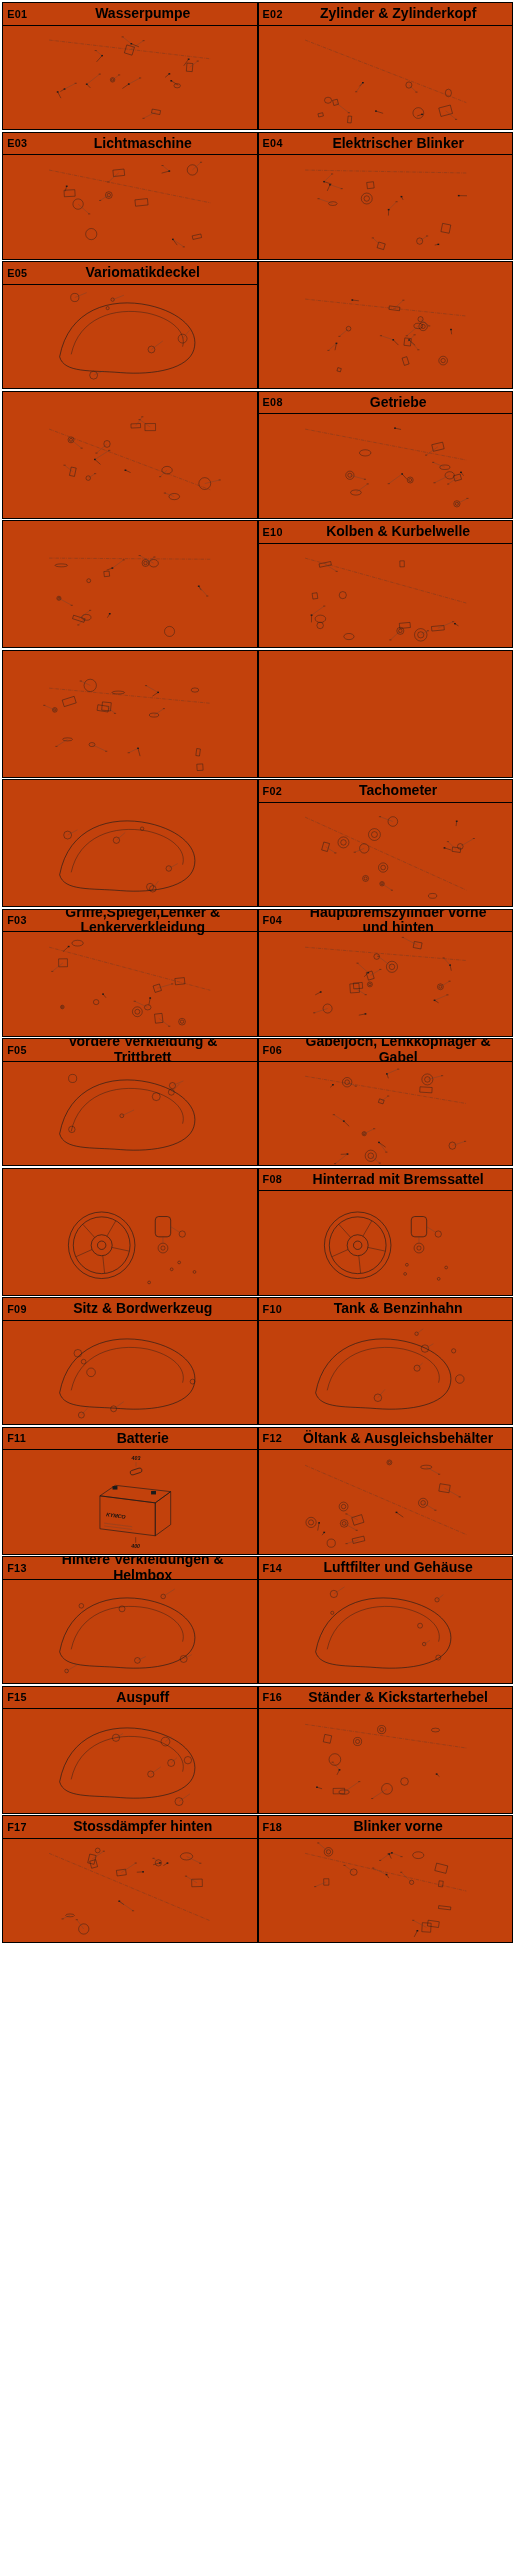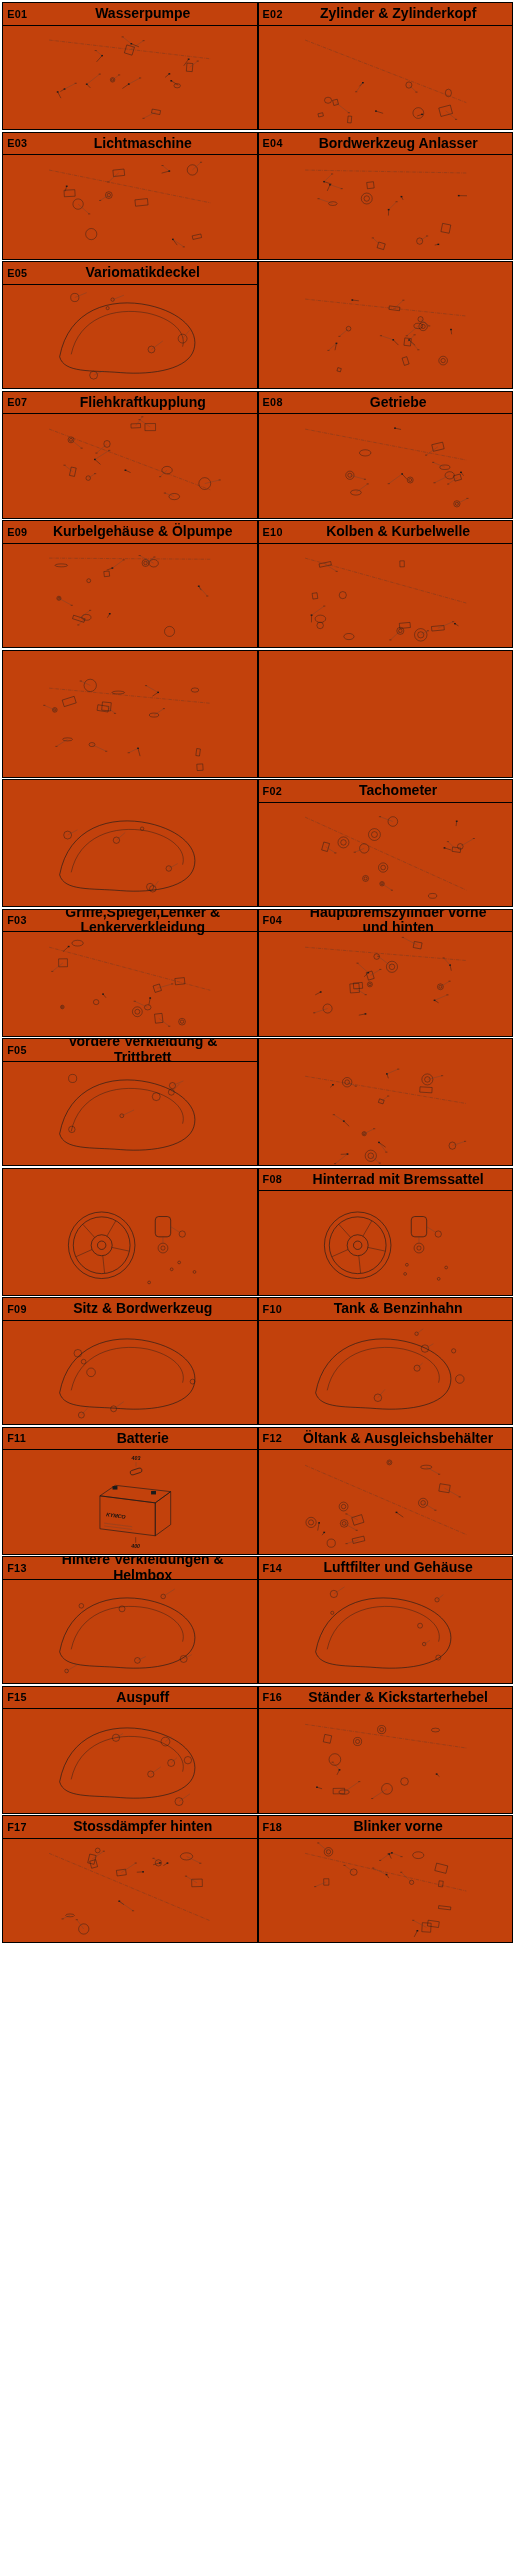--- a/index.html
+++ b/index.html
@@ -144,21 +144,21 @@
           <circle cx="135.21118387599586" cy="222.82651836688305" r="15.96774663260928" class="p"></circle>
           <rect x="260.77099577083345" y="123.33443030513304" width="35.7660023465436" height="18.1764213342" class="p" transform="rotate(-5.9 278.65399694410524 132.42264097223304)"></rect>
           <line x1="65.1621991397461" y1="86.33872539767876" x2="60.58824569610538" y2="100.74214149835943" class="p"></line>
           <rect x="62.66219913974609" y="84.33872539767876" width="5" height="4" class="pf"></rect>
         </svg>
     </div>
   </div>
     <div class="cell">
     <div class="hdr">
       <span class="code">E04</span>
-      <span class="title">Bordwerkzeug Anlasser</span>
+      <span class="title">Elektrischer Blinker</span>
     </div>
     <div class="body">
       <svg viewBox="0 0 490 294" preserveAspectRatio="xMidYMid meet">
           <line x1="15" y1="40.11328869975478" x2="475" y2="48.563543589379215" class="axis"></line>
           <rect x="191.7559221603497" y="74.45503141214607" width="19.344914272748785" height="17.939623692948018" class="p" transform="rotate(-6.8 201.4283792967241 83.42484325862009)"></rect>
           <ellipse cx="94.13298286416845" cy="135.84598703295552" rx="12.155196131351587" ry="5.442356022952456" class="p"></ellipse>
           <line x1="94.13298286416845" y1="135.84598703295552" x2="53.200224975310476" y2="121.87253281089716" class="ld"></line>
           <line x1="50.200224975310476" y1="121.87253281089716" x2="56.200224975310476" y2="121.87253281089716" class="p"></line>
           <line x1="86.09593412475283" y1="82.05276672360745" x2="78.026173595688" y2="99.70305912608984" class="p"></line>
           <rect x="83.59593412475283" y="80.05276672360745" width="5" height="4" class="pf"></rect>
@@ -251,24 +251,20 @@
           <circle cx="351.79739036764704" cy="118.32532208629449" r="6.037103502812892" class="p"></circle>
           <line x1="431.35541966311206" y1="127.04922893182302" x2="433.2534776462999" y2="140.77848862868996" class="p"></line>
           <rect x="428.85541966311206" y="125.04922893182302" width="5" height="4" class="pf"></rect>
           <ellipse cx="338.05223107156553" cy="116.88304923557028" rx="12.582612514107128" ry="7.6684740820606" class="p"></ellipse>
           <line x1="338.05223107156553" y1="116.88304923557028" x2="305.1949965387536" y2="144.92599708859436" class="ld"></line>
           <line x1="302.1949965387536" y1="144.92599708859436" x2="308.1949965387536" y2="144.92599708859436" class="p"></line>
         </svg>
     </div>
   </div>
     <div class="cell">
-    <div class="hdr">
-      <span class="code">E07</span>
-      <span class="title">Fliehkraftkupplung</span>
-    </div>
     <div class="body">
       <svg viewBox="0 0 490 294" preserveAspectRatio="xMidYMid meet">
           <line x1="15" y1="40.21241639760548" x2="475" y2="213.55664438899294" class="axis"></line>
           <rect x="75.4173540984442" y="149.72818400638943" width="14.52171426594417" height="24.386794430563967" class="p" transform="rotate(11.9 82.67821123141628 161.9215812216714)"></rect>
           <line x1="82.67821123141628" y1="161.9215812216714" x2="59.0219951123204" y2="143.31159330654108" class="ld"></line>
           <line x1="56.0219951123204" y1="143.31159330654108" x2="62.0219951123204" y2="143.31159330654108" class="p"></line>
           <rect x="288.504045919519" y="24.379817351121282" width="30.248921041608714" height="20.231504528067546" class="p" transform="rotate(-0.1 303.62850644032335 34.495569615155055)"></rect>
           <line x1="303.62850644032335" y1="34.495569615155055" x2="273.2162090318429" y2="13.114711965541083" class="ld"></line>
           <line x1="270.2162090318429" y1="13.114711965541083" x2="276.2162090318429" y2="13.114711965541083" class="p"></line>
           <line x1="145.66566236844812" y1="126.899675997812" x2="161.6050858129683" y2="141.04673850750666" class="p"></line>
@@ -341,24 +337,20 @@
           <rect x="378.299910577759" y="80.94643972669397" width="31.797440967333916" height="19.26594290162059" class="p" transform="rotate(-13.3 394.198631061426 90.57941117750426)"></rect>
           <line x1="394.198631061426" y1="90.57941117750426" x2="360.30864126543383" y2="114.58612034896959" class="ld"></line>
           <line x1="357.30864126543383" y1="114.58612034896959" x2="363.30864126543383" y2="114.58612034896959" class="p"></line>
           <ellipse cx="413.9588361503173" cy="149.10558889909237" rx="14.443311513814434" ry="6.38594169205608" class="p"></ellipse>
           <line x1="413.9588361503173" y1="149.10558889909237" x2="380.395664884146" y2="135.17892244195465" class="ld"></line>
           <line x1="377.395664884146" y1="135.17892244195465" x2="383.395664884146" y2="135.17892244195465" class="p"></line>
         </svg>
     </div>
   </div>
     <div class="cell">
-    <div class="hdr">
-      <span class="code">E09</span>
-      <span class="title">Kurbelgehäuse &amp; Ölpumpe</span>
-    </div>
     <div class="body">
       <svg viewBox="0 0 490 294" preserveAspectRatio="xMidYMid meet">
           <line x1="15" y1="40.278501529505945" x2="475" y2="43.5520447916836" class="axis"></line>
           <circle cx="290.1780993213673" cy="54.25273978919977" r="9.986457132721746" class="p"></circle>
           <circle cx="290.1780993213673" cy="54.25273978919977" r="4.993228566360873" class="p"></circle>
           <line x1="290.1780993213673" y1="54.25273978919977" x2="315.54437799243664" y2="37.22170068996185" class="ld"></line>
           <line x1="312.54437799243664" y1="37.22170068996185" x2="318.54437799243664" y2="37.22170068996185" class="p"></line>
           <circle cx="358.7059927766267" cy="249.57000785839745" r="14.37820284988564" class="p"></circle>
           <circle cx="42.930278561944405" cy="154.96884003185562" r="5.914728299635209" class="p"></circle>
           <circle cx="42.930278561944405" cy="154.96884003185562" r="2.9573641498176046" class="p"></circle>
@@ -641,20 +633,25 @@
           <line x1="363.8051493780735" y1="86.21016634275222" x2="387.70198449744095" y2="61.863943922206715" class="ld"></line>
           <circle cx="82.06935155398152" cy="46.95848980635264" r="11.622492097897915" class="p"></circle>
           <circle cx="222.5836635125649" cy="153.44385803066555" r="5.442760678886213" class="p"></circle>
           <line x1="222.5836635125649" y1="153.44385803066555" x2="257.5005669263197" y2="136.81034261529368" class="ld"></line>
           <circle cx="79.83849718220392" cy="192.34630134175188" r="9.186767993203148" class="p"></circle>
           <circle cx="320.78847733399687" cy="98.91001052121634" r="11.317064326086141" class="p"></circle>
         </svg>
     </div>
   </div>
     <div class="cell">
+    <div class="hdr">
+      <span class="code">F06</span>
+      <span class="title">Gabeljoch, Lenkkopflager &amp;
+Gabel</span>
+    </div>
     <div class="body">
       <svg viewBox="0 0 490 294" preserveAspectRatio="xMidYMid meet">
           <line x1="15" y1="40.57588462305803" x2="475" y2="118.53134699494703" class="axis"></line>
           <circle cx="363.9275953256782" cy="49.742953566594935" r="15.75165712856842" class="p"></circle>
           <circle cx="363.9275953256782" cy="49.742953566594935" r="7.87582856428421" class="p"></circle>
           <line x1="363.9275953256782" y1="49.742953566594935" x2="405.9731207303453" y2="39.102499832494644" class="ld"></line>
           <line x1="402.9731207303453" y1="39.102499832494644" x2="408.9731207303453" y2="39.102499832494644" class="p"></line>
           <rect x="342.5252605742079" y="71.77921648489239" width="34.682737216057944" height="15.205667185788664" class="p" transform="rotate(3.5 359.86662918223686 79.38205007778672)"></rect>
           <line x1="135.9876658683528" y1="262.7682312827261" x2="116.68274913152132" y2="263.57638709848874" class="p"></line>
           <rect x="133.4876658683528" y="260.7682312827261" width="5" height="4" class="pf"></rect>

